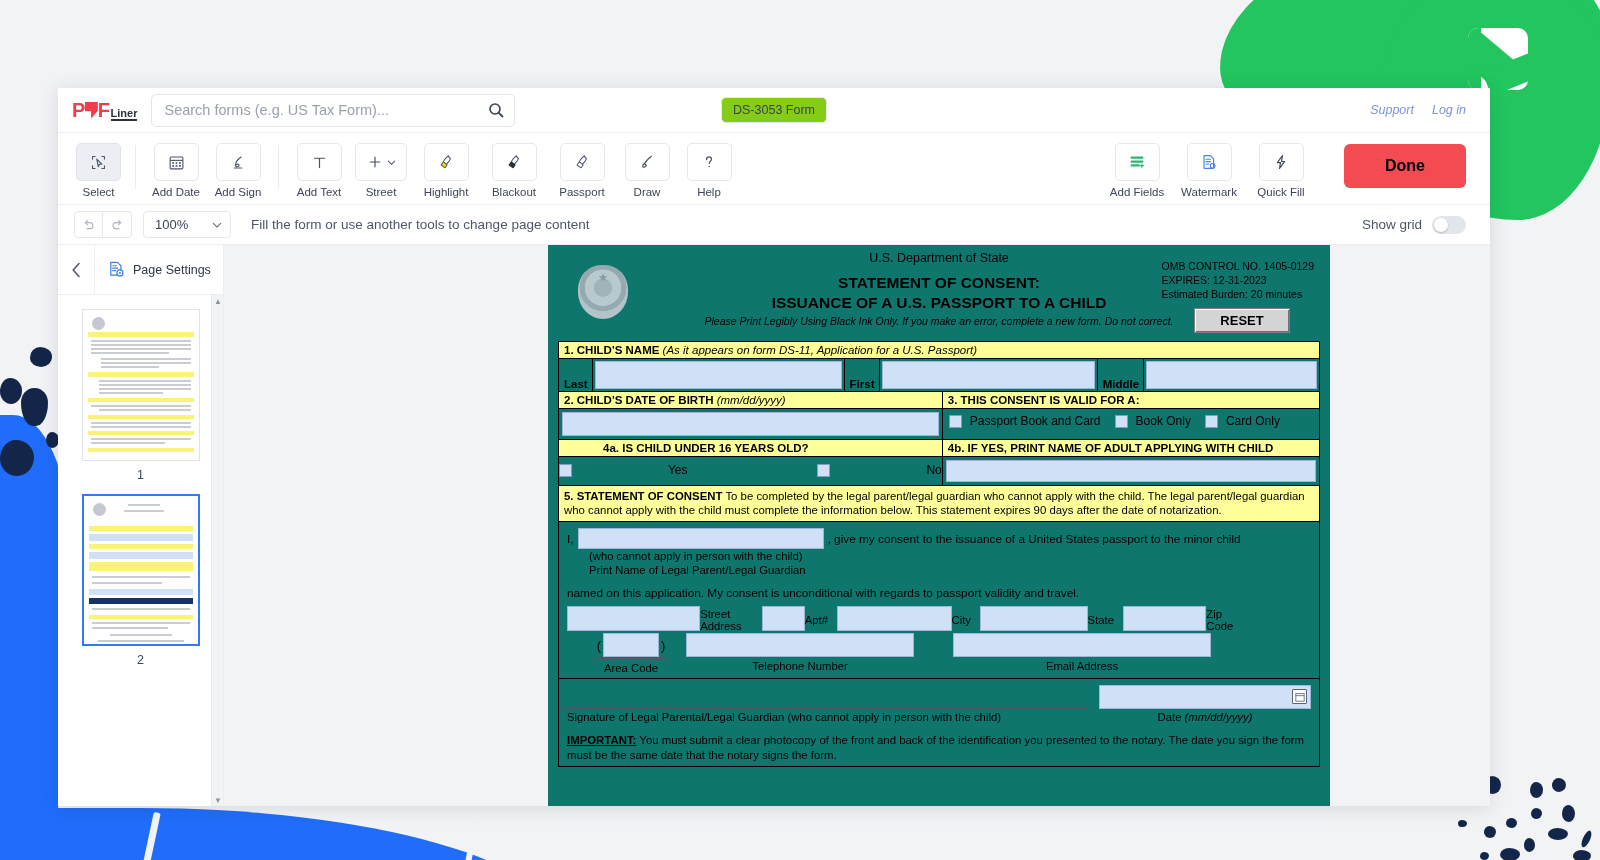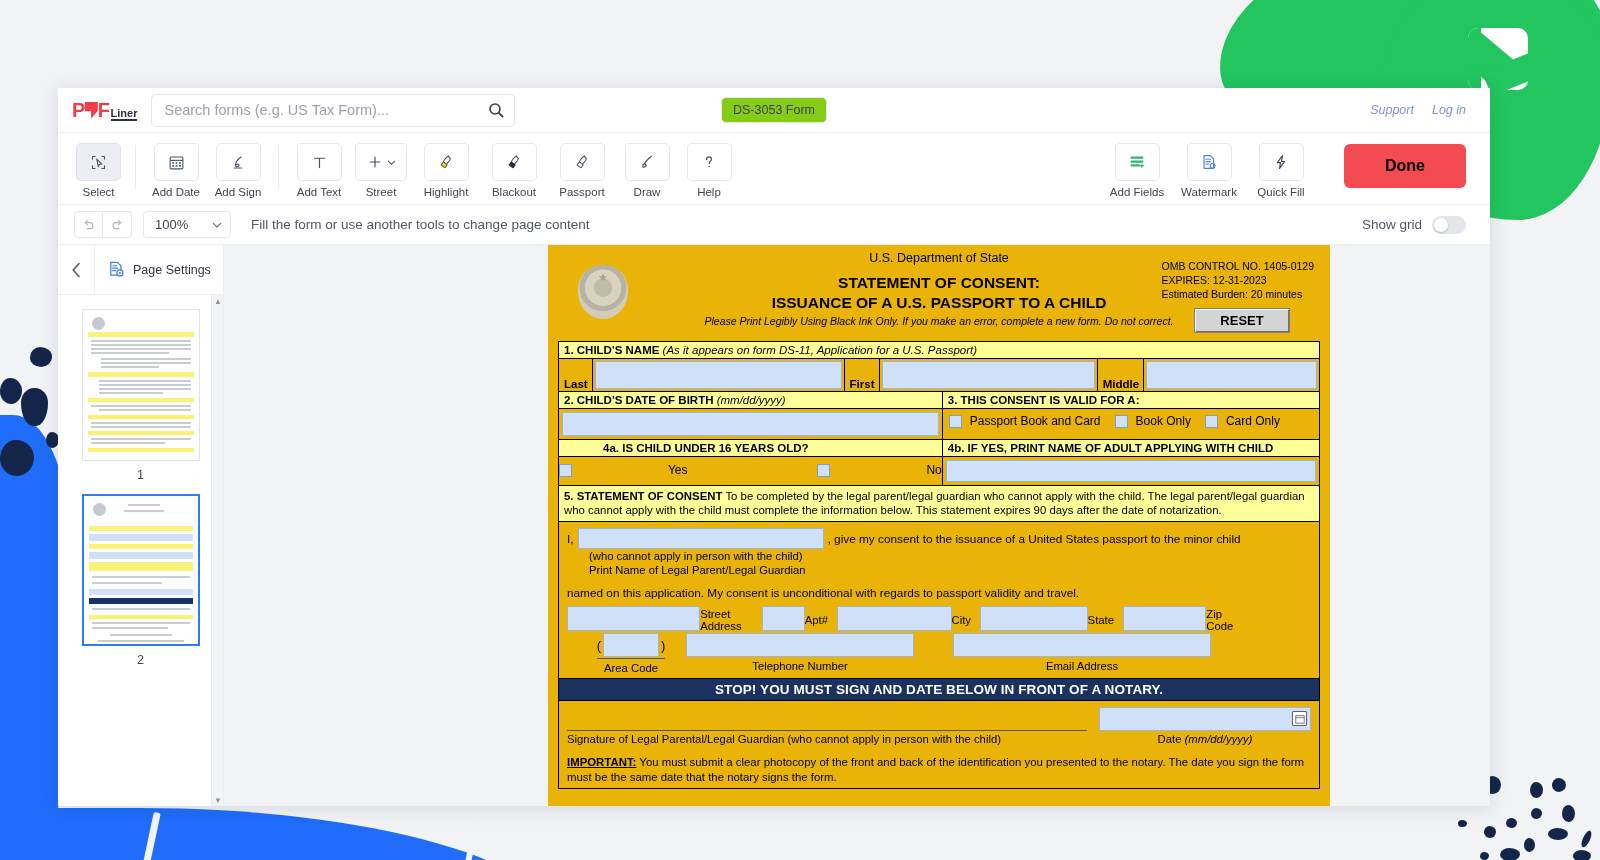--- a/index.html
+++ b/index.html
@@ -217,21 +217,21 @@
     display: flex; align-items: center; justify-content: center;
     font-size: 8px; color: #8d939d; cursor: pointer;
   }
   .sb-arrow.up { top: 0; } .sb-arrow.dn { bottom: 0; }
 
   .canvas { flex: 1; background: #f2f3f5; position: relative; overflow: hidden; }
 
   
   .page {
     position: absolute; left: 324px; top: 0; width: 782px; height: 561px;
-    background: #eab308; overflow: hidden;
+    background: #0f766e; overflow: hidden;
     font-family: "Liberation Sans", sans-serif; color: #000;
   }
   .pg-inner { position: absolute; left: 0; top: 0; width: 782px; }
   .doc-head { position: relative; height: 90px; }
   .seal {
     position: absolute; left: 30px; top: 14px; width: 50px; height: 54px;
     background: radial-gradient(circle at 50% 42%, #b9bec7 0 22%, #d5d8de 23% 45%, #aeb3bd 46% 58%, #ced2d8 59% 100%);
     border-radius: 46% 46% 50% 50%;
     opacity: .85;
   }
@@ -776,23 +776,20 @@
                       <div class="cap">Telephone Number</div>
                     </div>
                     <div class="col" style="width:258px;margin-left:30px;">
                       <div class="inp fld" style="width:100%;height:24px;"></div>
                       <div class="cap">Email Address</div>
                     </div>
                   </div>
                 </div>
               </div>
 
-              <div class="row">
-                <div class="stopbar" style="width:100%">STOP! YOU MUST SIGN AND DATE BELOW IN FRONT OF A NOTARY.</div>
-              </div>
 
               <div class="row">
                 <div style="width:100%">
                   <div class="sigrow">
                     <div class="sigline"></div>
                     <div class="datefld fld">
                       <div class="cal-ic">
                         <svg width="10" height="10" viewBox="0 0 12 12">
                           <rect x="1" y="2" width="10" height="9" fill="none" stroke="#5a6475" stroke-width="1"></rect>
                           <line x1="1" y1="4.4" x2="11" y2="4.4" stroke="#5a6475" stroke-width="1"></line>

